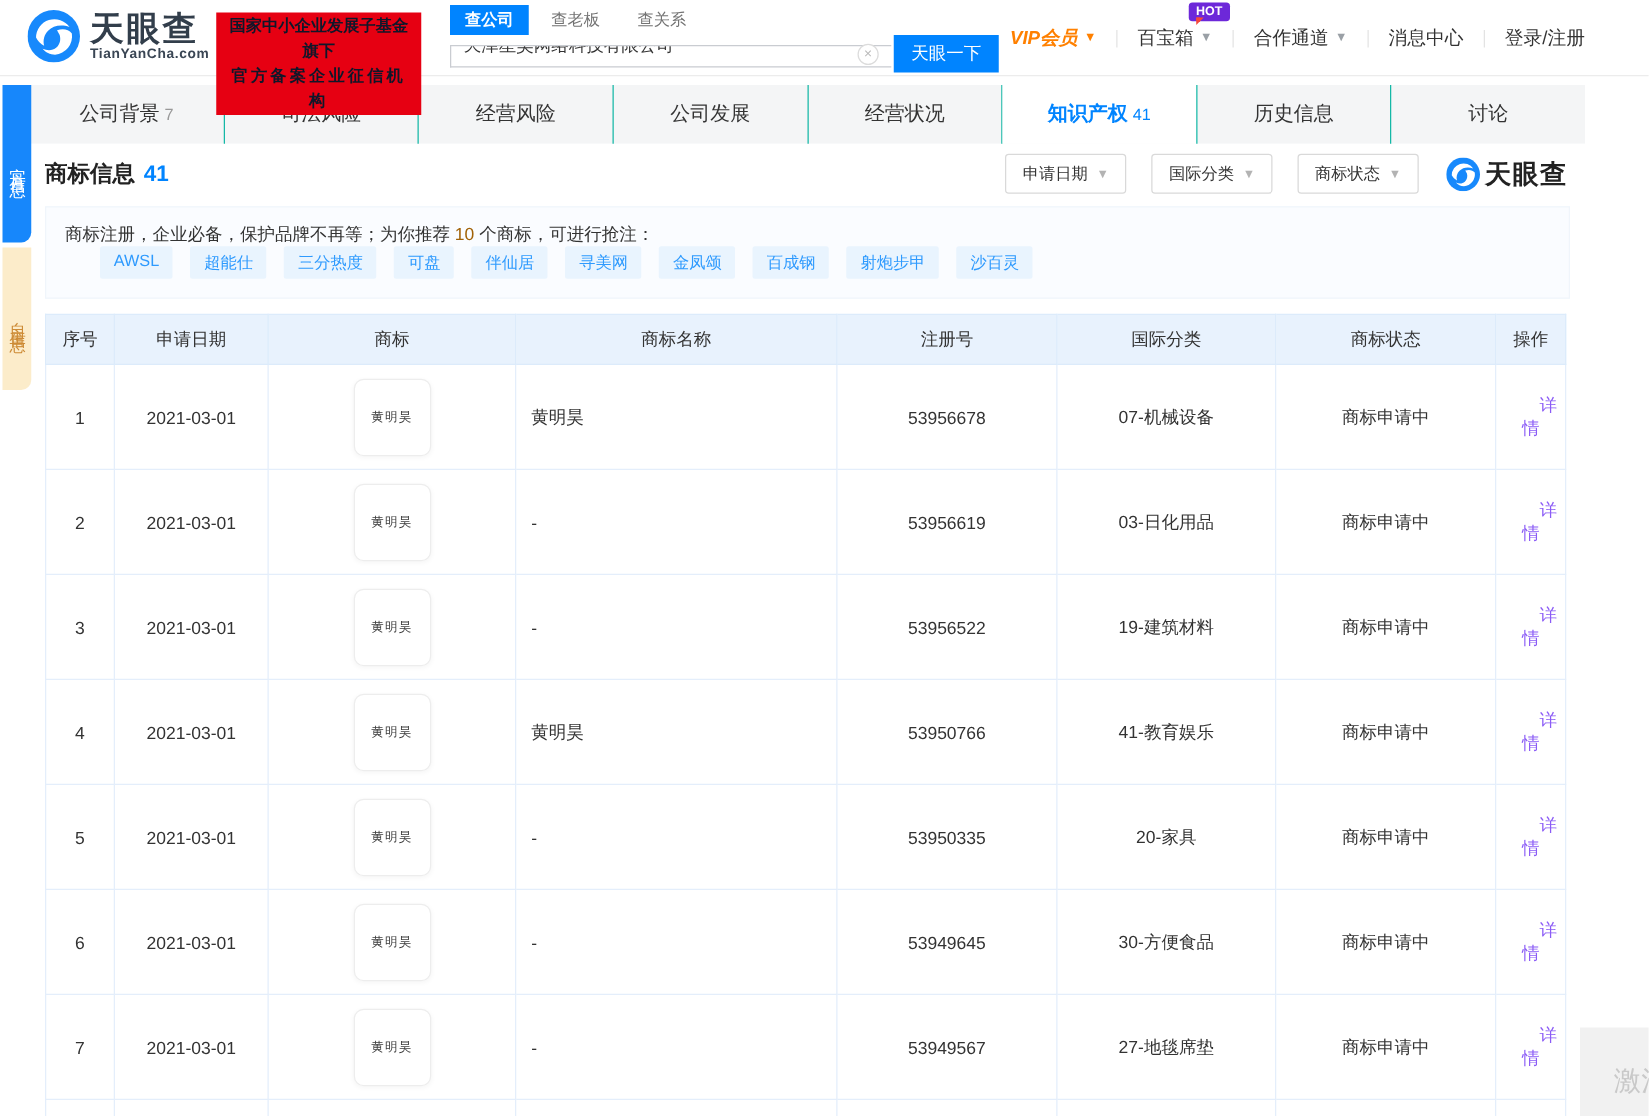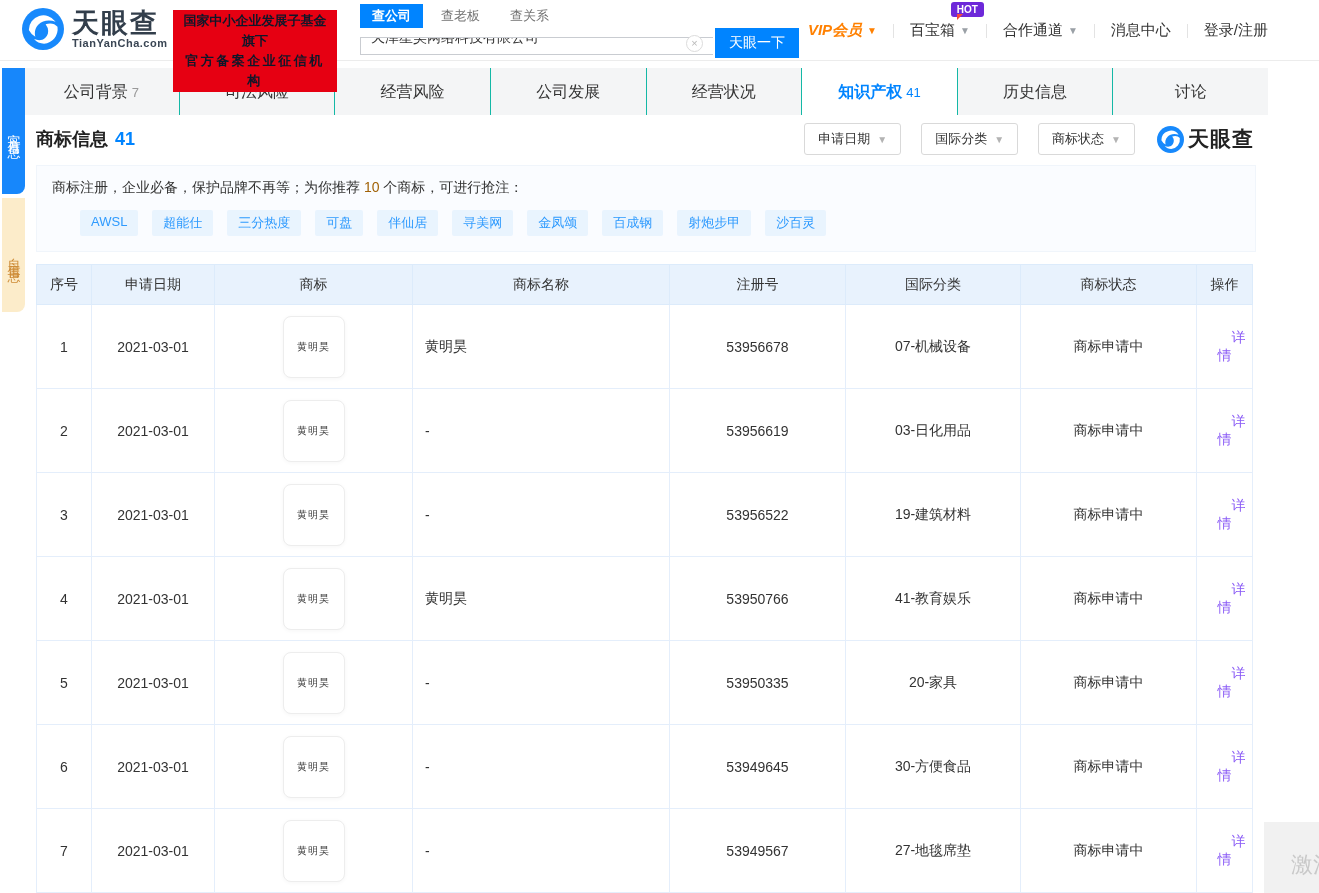--- a/index.html
+++ b/index.html
@@ -70,21 +70,21 @@
                 font-size:13px; color:#333; margin-left:20px; cursor:pointer; display:flex; align-items:center;
                 font-family:"Liberation Sans",sans-serif; }
   .filter-btn .caret { font-size:10px; color:#b3b3b3; margin-left:7px; }
   .brand-mark { display:flex; align-items:center; margin-left:22px; }
   .brand-mark svg { width:27px; height:27px; }
   .brand-mark span { font-size:21px; font-weight:bold; color:#222; margin-left:4px; letter-spacing:1px; }
   
   .promo { margin:2px 12px 12px; background:#fafcff; border:1px solid #f0f5fb; padding:13px 15px 15px; }
   .promo-line { font-size:14px; color:#333; }
   .promo-line .hl { color:#a16207; }
-  .tag-list { display:flex; margin-top:13px;padding-left:28px; }
+  .tag-list { display:flex; margin-top:0;padding-left:28px; }
   .tag { background:#e9f4fe; color:#2e9afe; font-size:13px; padding:4px 11px; border-radius:2px;
          margin-right:14px; cursor:pointer; white-space:nowrap; }
   
   table { width:1216px; margin:0 12px; border-collapse:collapse; table-layout:fixed; background:#fff; }
   th { background:#e8f2fd; height:40px; font-size:14px; font-weight:normal; color:#333;
        border:1px solid #dcebfb; text-align:center; }
   td { height:84px; border:1px solid #e4eefb; font-size:14px; color:#333; text-align:center;
        background:#fff; vertical-align:middle; }
   td.name-cell { text-align:left; padding-left:12px; }
   .mark-box { display:inline-flex; width:62px; height:62px; border:1px solid #ededed; border-radius:8px;

